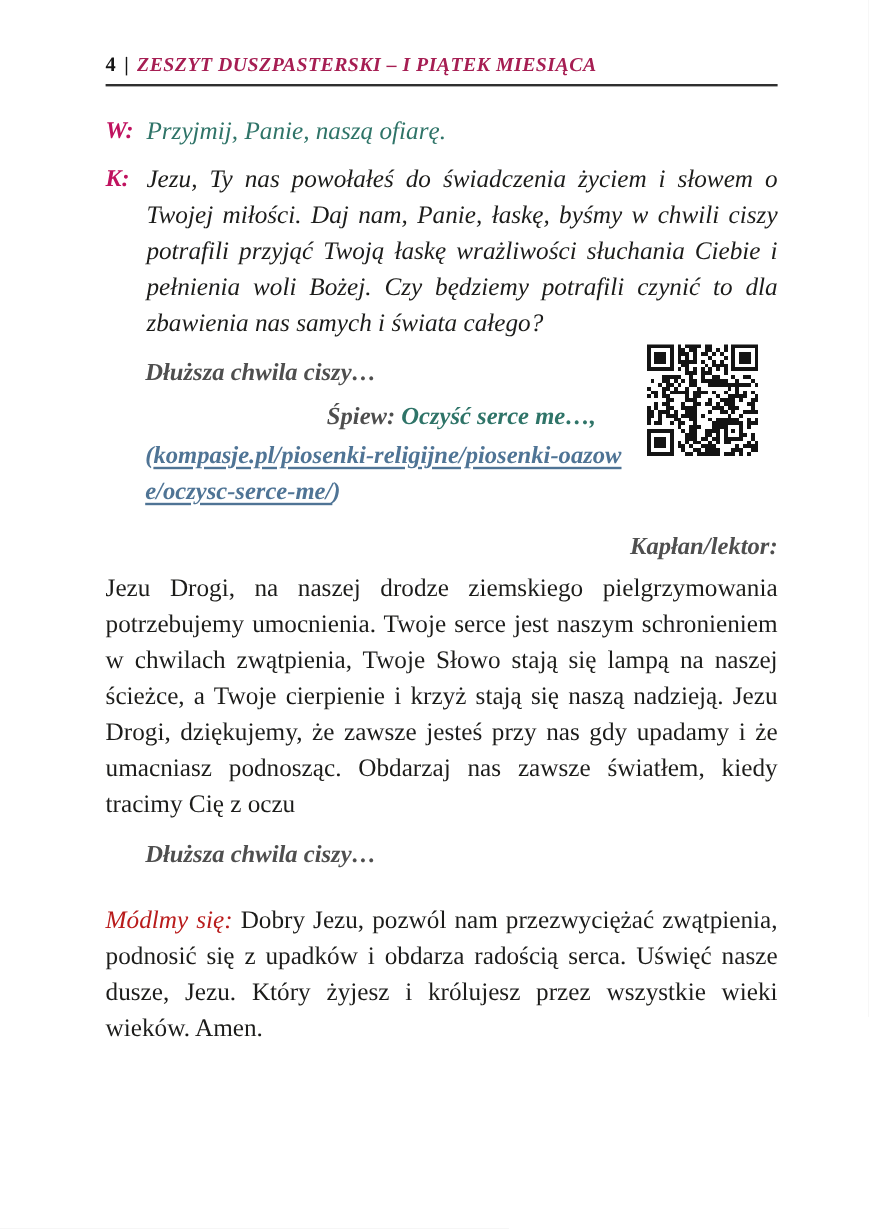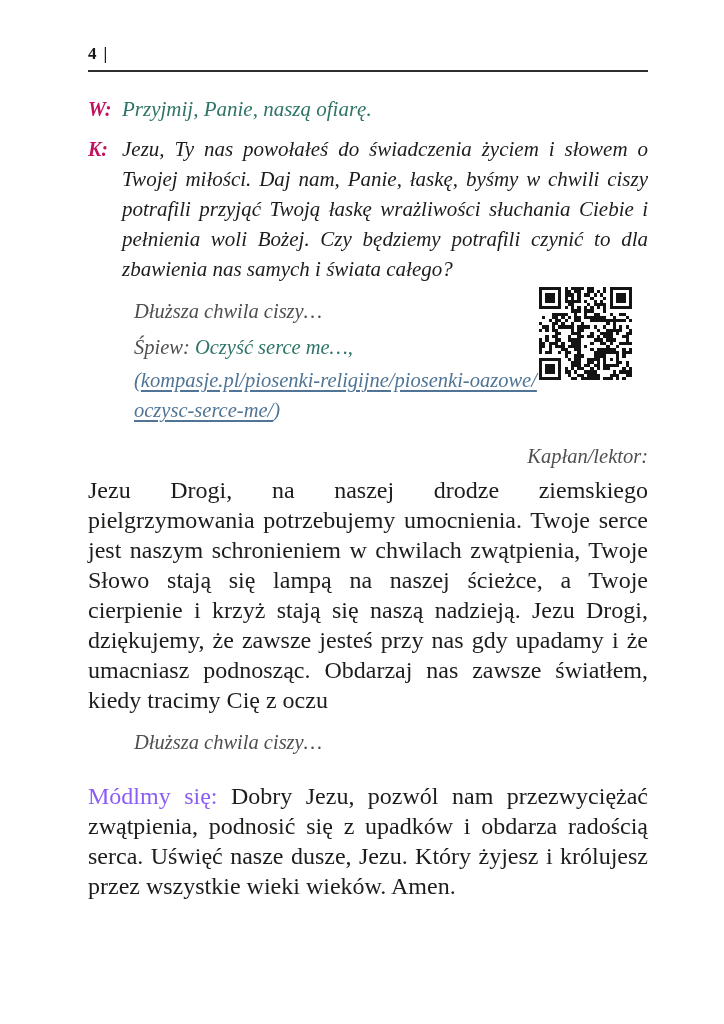--- a/index.html
+++ b/index.html
@@ -58,29 +58,29 @@
   .speaker-text {
     flex:1;
     font-size:21px;
     line-height:30px;
     font-style:italic;
   }
   .w-text { color:#2f7468; }
   .k-text { color:#1c1c1a; text-align:justify; }
 
   
-  .indent { margin-left:46px; }
+  .indent { margin-left:33px;font-weight:bold; }
   .muted-italic {
     font-style:italic;
     font-size:20.5px;
     line-height:29px;
     color:#4f4f4f;
   }
   .silence { margin-top:13px; }
-  .song { margin-top:7px; }
+  .song { margin-top:7px;text-align:center; }
   .song-title { color:#2f7468; font-style:italic; }
   .link-block {
     max-width:410px;
     margin-top:3px;
     font-style:italic;
     font-size:20.5px;
     line-height:30px;
     color:#4f7495;
   }
   .song-link {
@@ -88,29 +88,30 @@
     text-decoration:underline;
     text-underline-offset:3px;
     cursor:pointer;
     word-break:break-all;
     text-align:right;
   }
   .priest-label { margin-top:17px;text-align:right; }
 
   
   .para {
-    font-size:24px;
+    font-size:21px;
     line-height:30px;
     text-align:justify;
     color:#1c1c1a;
     margin-top:4px;
   }
   .prayer { margin-top:24px; }
   .prayer-label {
-    color:#8b5cf6;
+    color:#b91c1c;
+    font-style:italic;
   }
 
   
   .qr {
     position:absolute;
     left:539px; top:287px;
     width:93px; height:93px;
     background:#fff;
   }
   .qr svg { display:block; width:100%; height:100%; shape-rendering:crispEdges; }
@@ -118,20 +119,21 @@
 </head>
 <body>
 
 <div class="page">
 
   <div class="content">
 
     <div class="header">
       <span class="page-num">4</span>
       <span class="header-sep">|</span>
+      <span class="header-title">ZESZYT DUSZPASTERSKI – I PIĄTEK MIESIĄCA</span>
     </div>
 
     <div class="dialogue">
       <div class="row">
         <span class="speaker-label">W:</span>
         <span class="speaker-text w-text">Przyjmij, Panie, naszą ofiarę.</span>
       </div>
       <div class="row">
         <span class="speaker-label">K:</span>
         <span class="speaker-text k-text">Jezu, Ty nas powołałeś do świadczenia życiem i słowem o Twojej miłości. Daj nam, Panie, łaskę, byśmy w chwili ciszy potrafili przyjąć Twoją łaskę wrażliwości słuchania Ciebie i pełnienia woli Bożej. Czy będziemy potrafili czynić to dla zbawienia nas samych i świata całego?</span>

